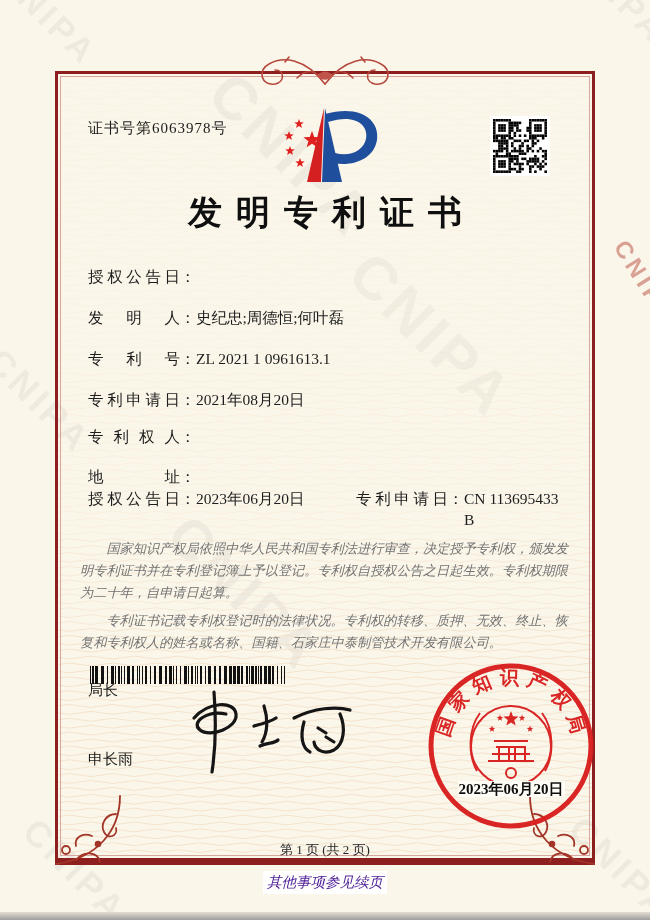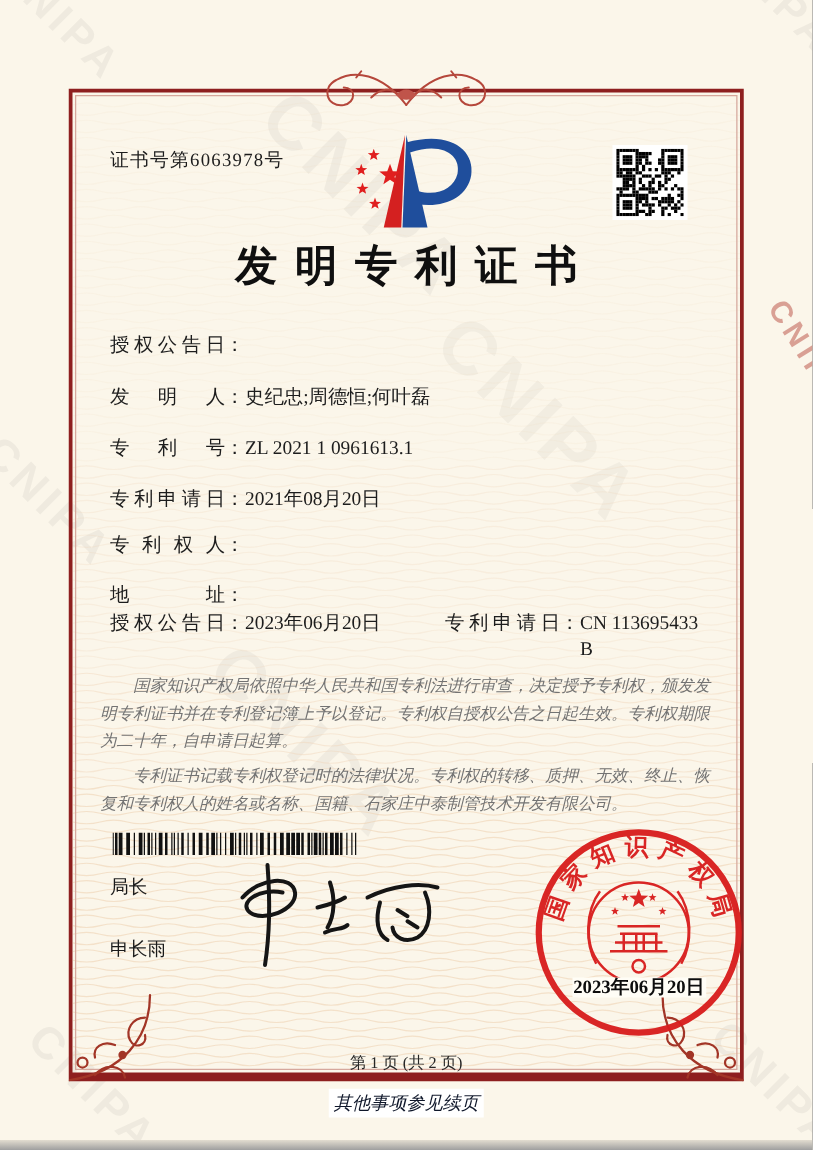--- a/index.html
+++ b/index.html
@@ -34,21 +34,21 @@
   .barcode{position:absolute;left:90px;top:666px;line-height:0;}
   .bureau{position:absolute;left:88px;font-family:"Liberation Sans", sans-serif;
           font-size:15px;color:#1a1a1a;font-weight:500;}
   .sig{position:absolute;left:168px;top:684px;}
   .seal{position:absolute;left:424px;top:659px;opacity:.96;}
   .sealdate{position:absolute;left:430px;top:780px;width:162px;text-align:center;
             font-size:15px;font-weight:bold;color:#0d0d0d;}
   .sealdate span{background:#fffdf6;padding:0 1px;}
   .pagenum{position:absolute;left:0;right:0;top:841px;text-align:center;font-size:13px;color:#262626;}
   .contnote{position:absolute;left:50%;transform:translateX(-50%);top:871px;background:#fff;
-            padding:2px 4px;font-size:14.5px;font-style:italic;color:#0f172a;white-space:nowrap;}
+            padding:2px 4px;font-size:14.5px;font-style:italic;color:#4c1d95;white-space:nowrap;}
   .bottomshadow{position:absolute;left:0;bottom:0;width:100%;height:8px;
                 background:linear-gradient(#e3ddd0,#9f9f9f);}
 </style>
 </head>
 <body>
 
 <div class="page">
 
   <span class="wm" style="left:-14px;top:-4px;font-size:34px">CNIPA</span>
   <span class="wm" style="left:556px;top:-26px;font-size:34px">CNIPA</span>
@@ -558,21 +558,21 @@
         <rect x="170" y="0" width="2" height="18" fill="#111"></rect>
         <rect x="174" y="0" width="3" height="18" fill="#111"></rect>
         <rect x="178" y="0" width="3" height="18" fill="#111"></rect>
         <rect x="182" y="0" width="2" height="18" fill="#111"></rect>
         <rect x="187" y="0" width="1" height="18" fill="#111"></rect>
         <rect x="191" y="0" width="1" height="18" fill="#111"></rect>
         <rect x="194" y="0" width="1" height="18" fill="#111"></rect>
       </svg>
   </div>
 
-  <div class="bureau" style="top:700px">局长</div>
+  <div class="bureau" style="top:681px">局长</div>
   <div class="bureau" style="top:750px">申长雨</div>
 
   <svg class="sig" width="200" height="92" viewBox="0 0 200 92">
     <g stroke="#151515" fill="none" stroke-width="3.2" stroke-linecap="round" stroke-linejoin="round">
       <path d="M26,34 C40,18 66,16 68,30 C70,44 42,54 32,46 C22,38 40,26 58,30"></path>
       <path d="M46,8 C48,34 48,62 44,88"></path>
       <path d="M96,22 C100,34 100,48 94,58"></path>
       <path d="M86,42 C94,40 102,38 108,34"></path>
       <path d="M92,62 C100,58 106,60 110,56"></path>
       <path d="M126,34 C146,24 168,22 182,26"></path>

